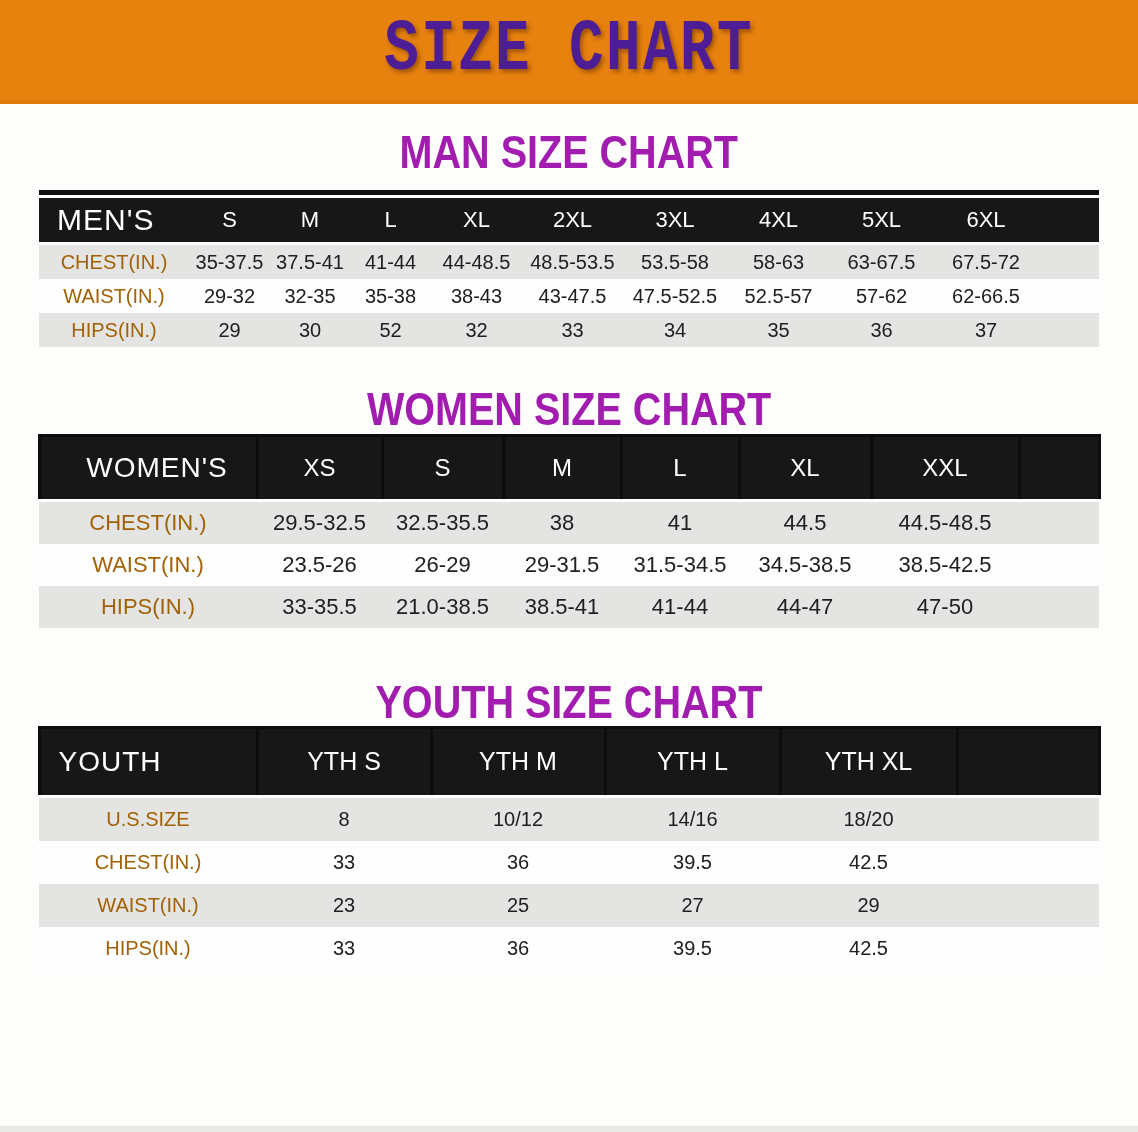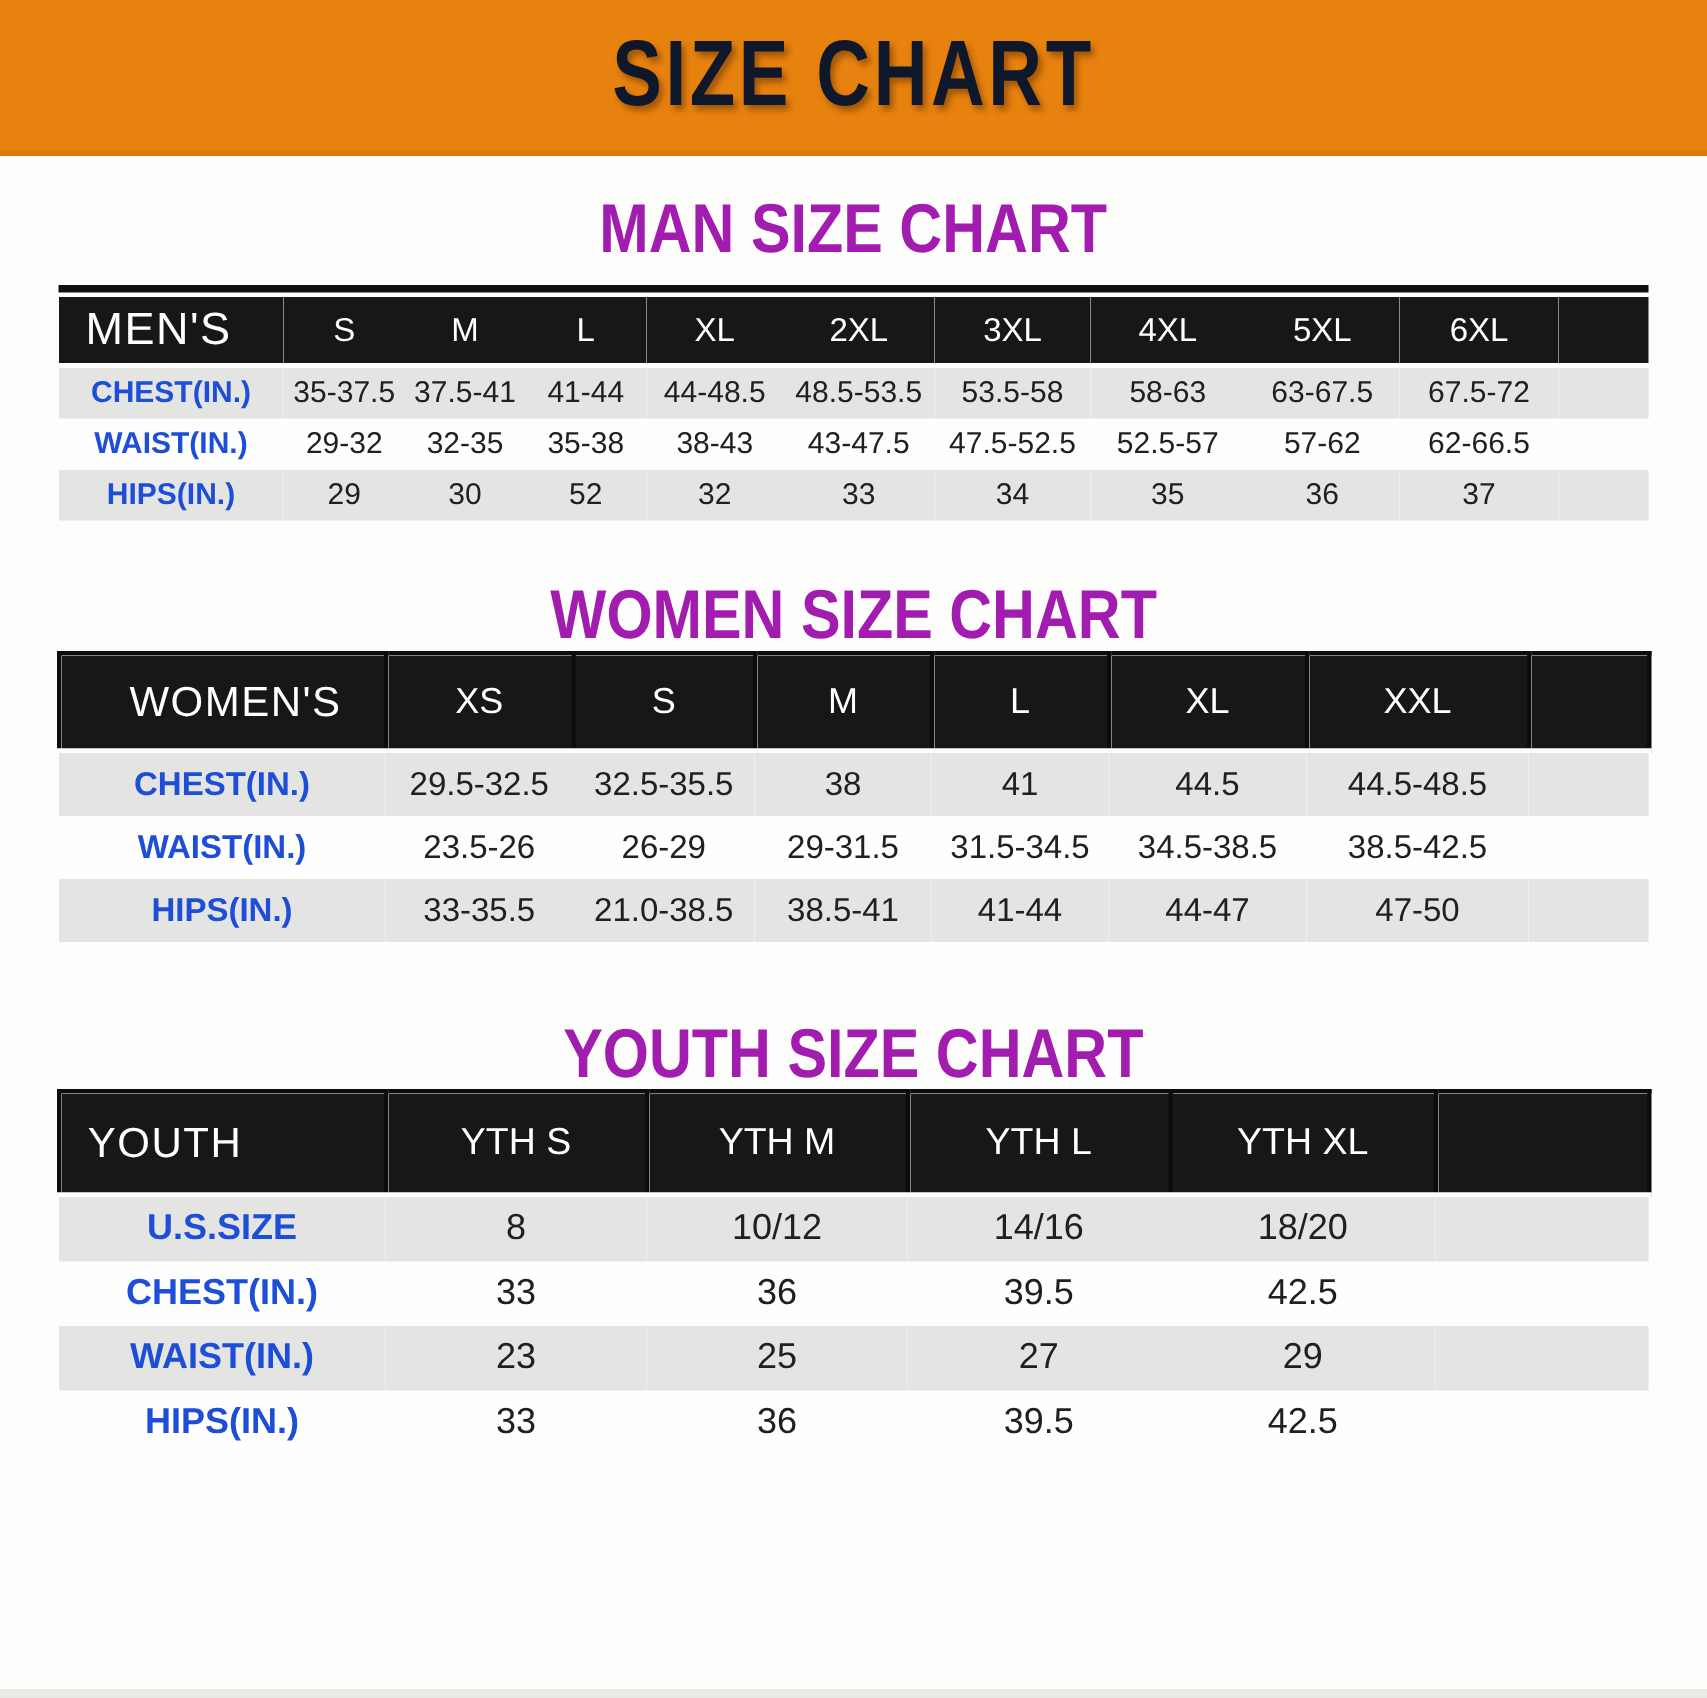--- a/index.html
+++ b/index.html
@@ -9,22 +9,22 @@
   }
   .squish{display:inline-block;transform:scaleX(0.8);transform-origin:center;white-space:nowrap;}
 
   
   .banner{
     height:100px;background:var(--orange,#e8820e);
     display:flex;align-items:center;justify-content:center;
     border-bottom:4px solid #e07a0a;
   }
   .banner h1{
-    margin:0;font-size:62px;font-weight:bold;letter-spacing:3px;
-    color:#0f172a;line-height:1;text-shadow:3px 3px 5px rgba(70,30,0,.45);
+    margin:0;font-size:72px;font-weight:bold;letter-spacing:3px;
+    color:#4c1d95;line-height:1;text-shadow:3px 3px 5px rgba(70,30,0,.45);font-family:Liberation Mono, monospace;
   }
 
   
   h2.sec-heading{
     margin:0;text-align:center;font-size:46px;font-weight:bold;color:#a21caf;
     line-height:1.05;letter-spacing:0;
   }
   h2.sec-heading .squish{transform:scaleX(0.86);}
   #men-heading{margin-top:24px;}
   #women-heading{margin-top:38px;}
@@ -38,39 +38,39 @@
   table.size-table th,table.size-table td{
     padding:0;text-align:center;font-weight:normal;overflow:hidden;white-space:nowrap;
   }
   thead th{
     background:var(--bar,#171717);color:#fff;font-weight:bold;
     border-bottom:3px solid #fdfdfc;
   }
   thead th.lbl{text-align:left;padding-left:18px;margin-top:33px;}
   tbody tr:nth-child(odd){background:var(--stripe,#e4e4e2);}
   tbody tr:nth-child(even){background:#fefefe;}
-  tbody th.rowlbl{font-weight:bold;color:#1d4ed8;}
+  tbody th.rowlbl{font-weight:normal;color:#a16207;}
 
   
   .tbl-men{margin-top:0;}
   .tbl-men thead th{height:44px;font-size:22px;}
   .tbl-men thead th.lbl{font-size:30px;letter-spacing:1px;}
   .tbl-men tbody th,.tbl-men tbody td{height:34px;font-size:20px;}
   
   .tbl-women{margin-top:26px;}
   .tbl-women thead th{height:62px;font-size:24px;border:3px solid #0c0c0c;border-bottom:3px solid #fdfdfc;text-align:center;}
   .tbl-women thead th+th{border-left:none;}
   .tbl-women thead th.lbl{font-size:28px;letter-spacing:1px;}
   .tbl-women tbody th,.tbl-women tbody td{height:42px;font-size:22px;}
   
   .tbl-youth{margin-top:24px;}
   .tbl-youth thead th{height:66px;font-size:25px;border:3px solid #0c0c0c;border-bottom:3px solid #fdfdfc;}
   .tbl-youth thead th+th{border-left:none;}
   .tbl-youth thead th.lbl{font-size:28px;letter-spacing:1px;}
-  .tbl-youth tbody th,.tbl-youth tbody td{height:43px;font-size:24px;}
+  .tbl-youth tbody th,.tbl-youth tbody td{height:43px;font-size:20px;}
 
   
   .disclaimer{margin:24px 0 0 40px;}
   .disclaimer p{
     margin:0 0 10px 0;font-size:31px;color:var(--red,#ae2b22);
     white-space:nowrap;transform:scaleX(0.87);transform-origin:left;line-height:1.25;
   }
   .bottom-strip{
     position:absolute;left:0;bottom:0;width:100%;height:6px;background:#e9e9e6;
   }

